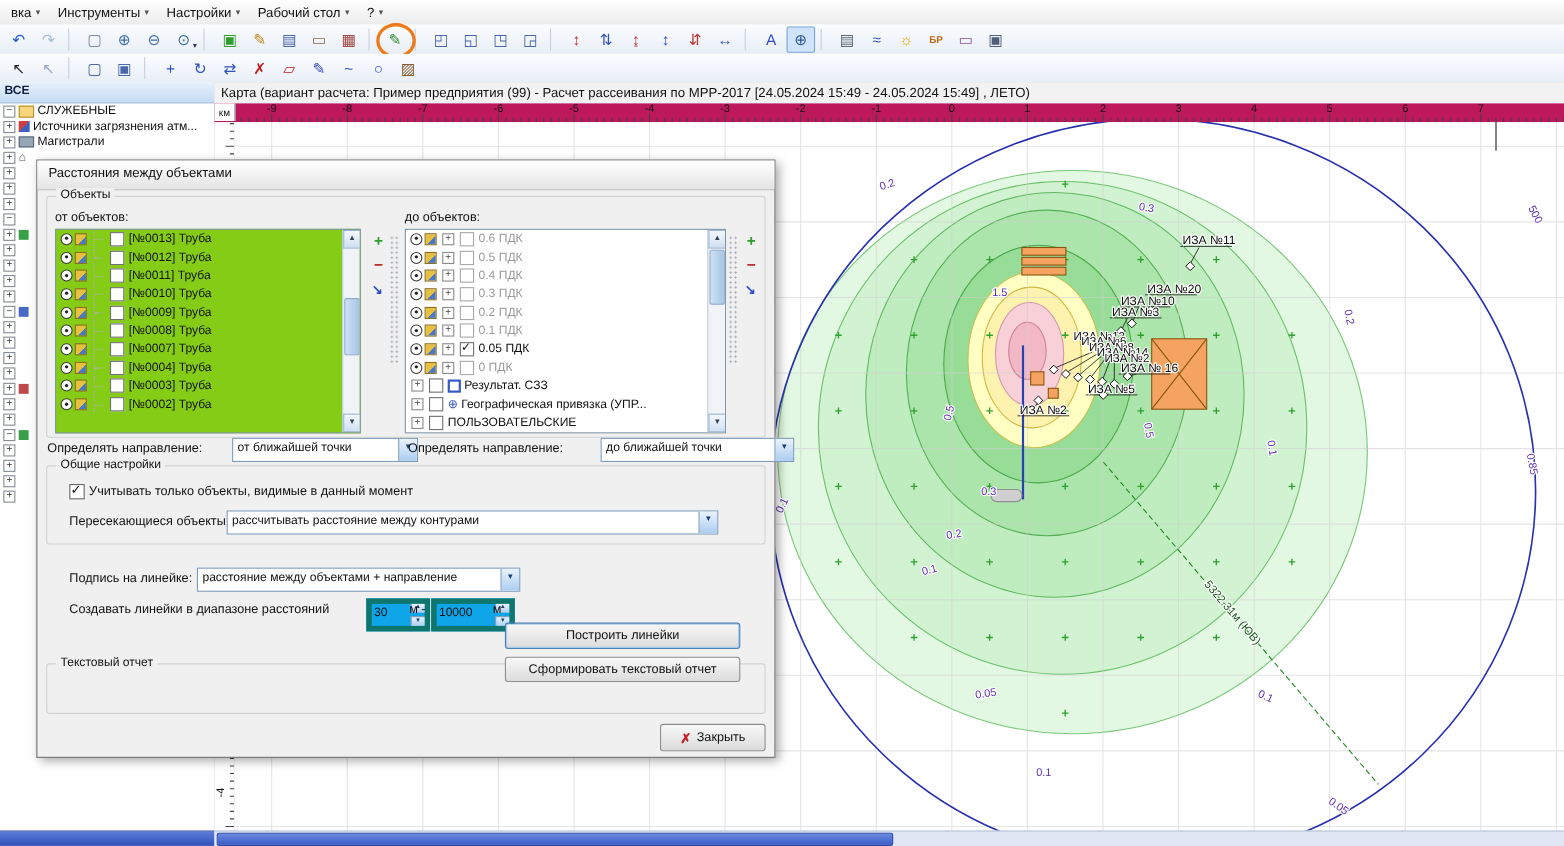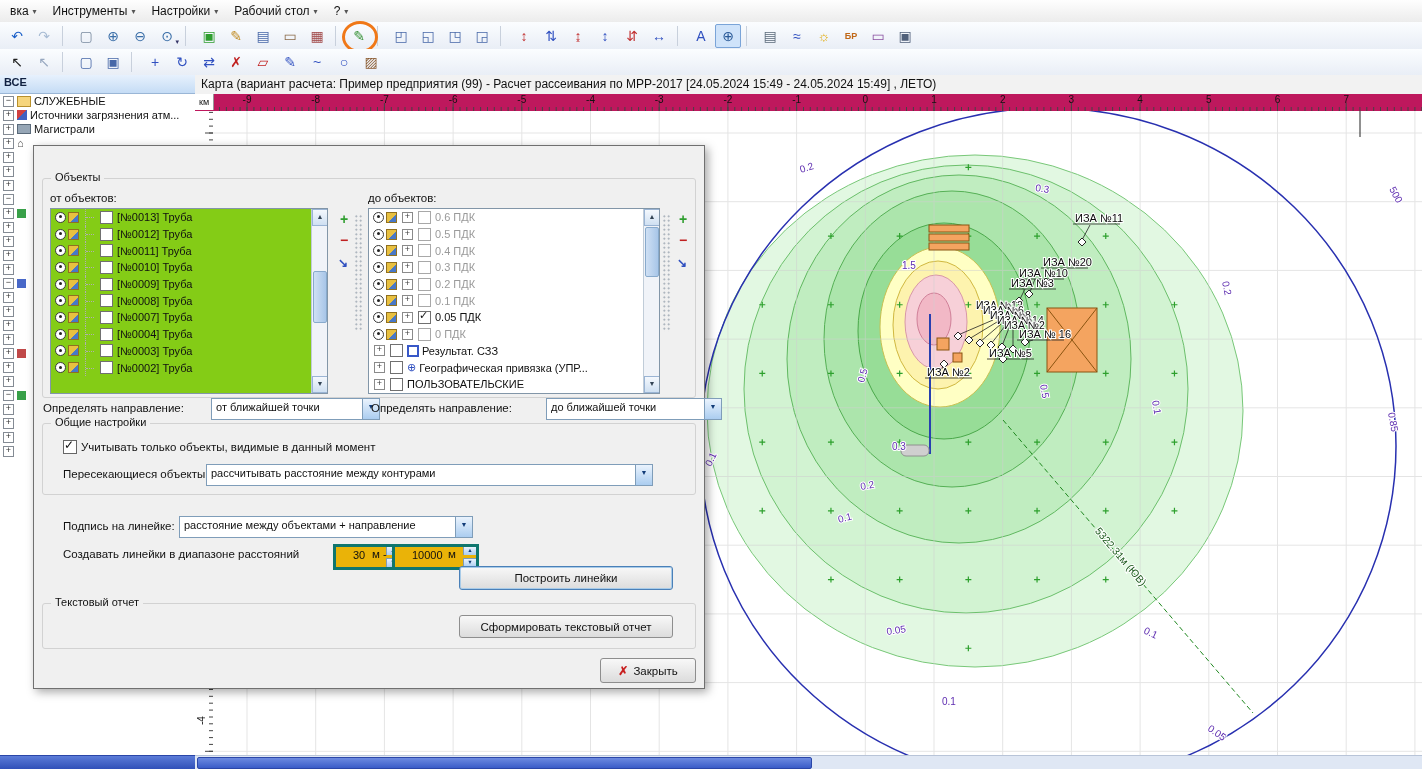--- a/index.html
+++ b/index.html
@@ -93,21 +93,21 @@
     border:1px solid #9ab4d4;font-size:7px;text-align:center;line-height:13px;color:#345}
   .vsb .dn{bottom:0}
   .vsb .th{position:absolute;left:1px;width:12px;background:linear-gradient(90deg,#cfe0f4,#a8c6e8);
     border:1px solid #88aacc;border-radius:2px}
   .sidebtn{position:absolute;width:16px;height:16px;font-size:14px;font-weight:bold;text-align:center;line-height:15px}
   .grip{position:absolute;width:9px;background-image:radial-gradient(#9aa4b0 26%,transparent 32%);background-size:4.5px 4.5px}
   .combo{position:absolute;height:18px;border:1px solid #7f9db9;background:#fff;font-size:11px;
     padding:2px 18px 0 4px;white-space:nowrap;overflow:hidden}
   .combo .db{position:absolute;right:0;top:0;width:16px;height:100%;background:linear-gradient(#eaf3fd,#abcdf0);
     border-left:1px solid #7f9db9;text-align:center;font-size:7px;line-height:16px;color:#123c78}
-  .spin{position:absolute;height:18px;border:3px solid #0f766e;background:#eab308;font-size:11px;padding:2px 14px 0 17px}
+  .spin{position:absolute;height:18px;border:5px solid #0f766e;background:#0ea5e9;font-size:11px;padding:2px 14px 0 2px}
   .spin .ub,.spin .db2{position:absolute;right:0;width:12px;height:8px;background:linear-gradient(#eaf3fd,#abcdf0);
     border-left:1px solid #7f9db9;font-size:5.5px;text-align:center;line-height:7px;color:#123c78}
   .spin .ub{top:0}
   .spin .db2{bottom:0;border-top:1px solid #7f9db9}
   .btn{position:absolute;background:linear-gradient(#f8f8f8,#dcdcdc);border:1px solid #8e8e8e;border-radius:3px;
     font-size:11.5px;display:flex;align-items:center;justify-content:center;gap:5px}
   .btn.def{border-color:#4a80b8;box-shadow:0 0 0 1px #a8cbe8 inset}
   .xmark{color:#c82020;font-weight:bold;font-size:12px}
   .cbx{width:12px;height:12px;border:1px solid #666;background:#fff;position:absolute}
   .cbx.on::after{content:"✓";position:absolute;left:0;top:-3px;font-size:12px;color:#111}
@@ -576,20 +576,21 @@
       <text x="0" y="0" fill="#5e2db0" font-size="10" font-family="&quot;Liberation Sans&quot;,sans-serif" paint-order="stroke" stroke="#ffffff" stroke-width="2" transform="translate(994,619) rotate(35)">0.05</text>
       <text x="0" y="0" fill="#5e2db0" font-size="10" font-family="&quot;Liberation Sans&quot;,sans-serif" paint-order="stroke" stroke="#ffffff" stroke-width="2" transform="translate(729,594) rotate(0)">0.1</text>
       <text x="0" y="0" fill="#1e5c1e" font-size="10.5" font-family="&quot;Liberation Sans&quot;,sans-serif" paint-order="stroke" stroke="#ffffff" stroke-width="2" transform="translate(905,448) rotate(49.5)" text-anchor="middle">5322.31м (ЮВ)</text>
     </svg>
 </div>
 <div class="hscroll">
   <div class="hthumb"></div>
 </div>
 
 <div class="dialog">
+  <div class="dlg-title">Расстояния между объектами</div>
 
   <div class="grp grp-objects">
     <span class="grp-label">Объекты</span>
   </div>
 
   <div class="lbl" style="left:16px;top:46px">от объектов:</div>
   <div class="lbl" style="left:334px;top:46px">до объектов:</div>
 
   <div class="listbox yel" id="fromList" style="left:16px;top:62px;width:276px;height:184px">
       <div class="lrow">
@@ -799,21 +800,21 @@
     <span class="db2">▼</span>
   </div>
   <div class="lbl" style="left:414px;top:402px">м</div>
   <div class="btn def" style="left:425px;top:420px;width:212px;height:22px">
     <span>Построить линейки</span>
   </div>
 
   <div class="grp grp-report">
     <span class="grp-label">Текстовый отчет</span>
   </div>
-  <div class="btn" style="left:425px;top:469px;width:212px;height:21px">
+  <div class="btn" style="left:425px;top:451px;width:212px;height:21px">
     <span>Сформировать текстовый отчет</span>
   </div>
 
   <div class="btn" style="left:566px;top:512px;width:94px;height:23px">
     <span class="xmark">✗</span>
     <span>Закрыть</span>
   </div>
 </div>
 
 </body></html>

